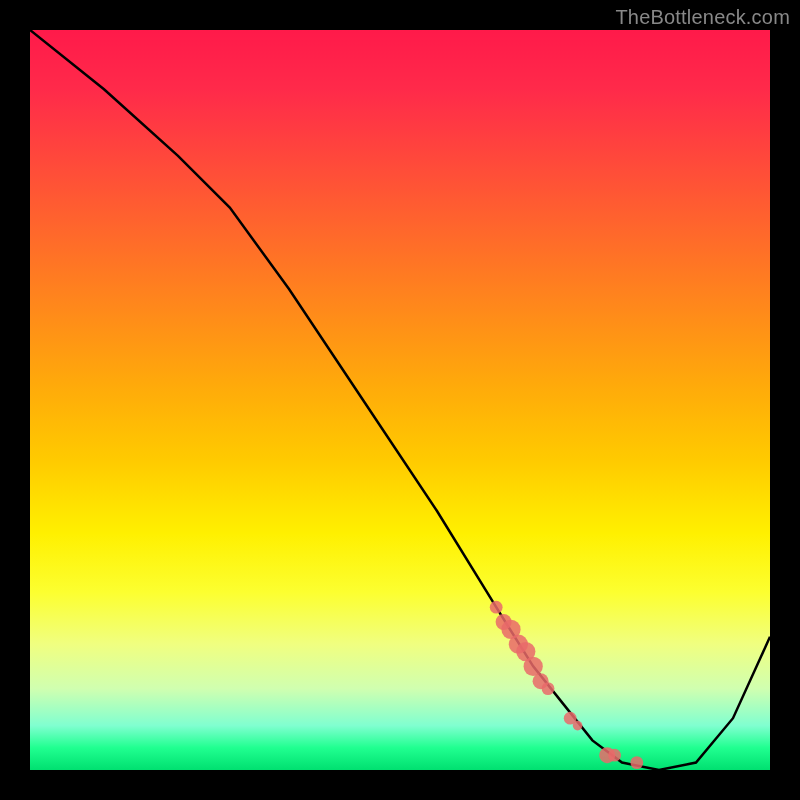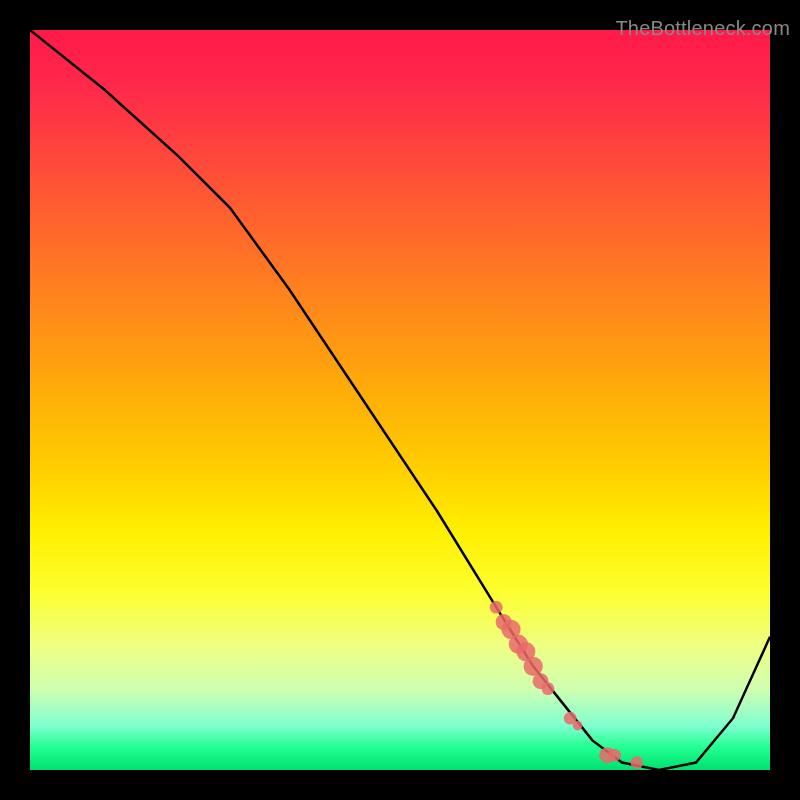--- a/index.html
+++ b/index.html
@@ -42,21 +42,20 @@
   }
   .watermark {
     position: absolute;
     top: 6px;
     right: 10px;
     color: #888;
     font-size: 20px;
     font-weight: 500;
     letter-spacing: 0.2px;
     z-index: 10;
-    margin-top: 11px;
   }
   svg.overlay {
     position: absolute;
     left: 30px;
     top: 30px;
     width: 740px;
     height: 740px;
     z-index: 5;
   }
 </style>

